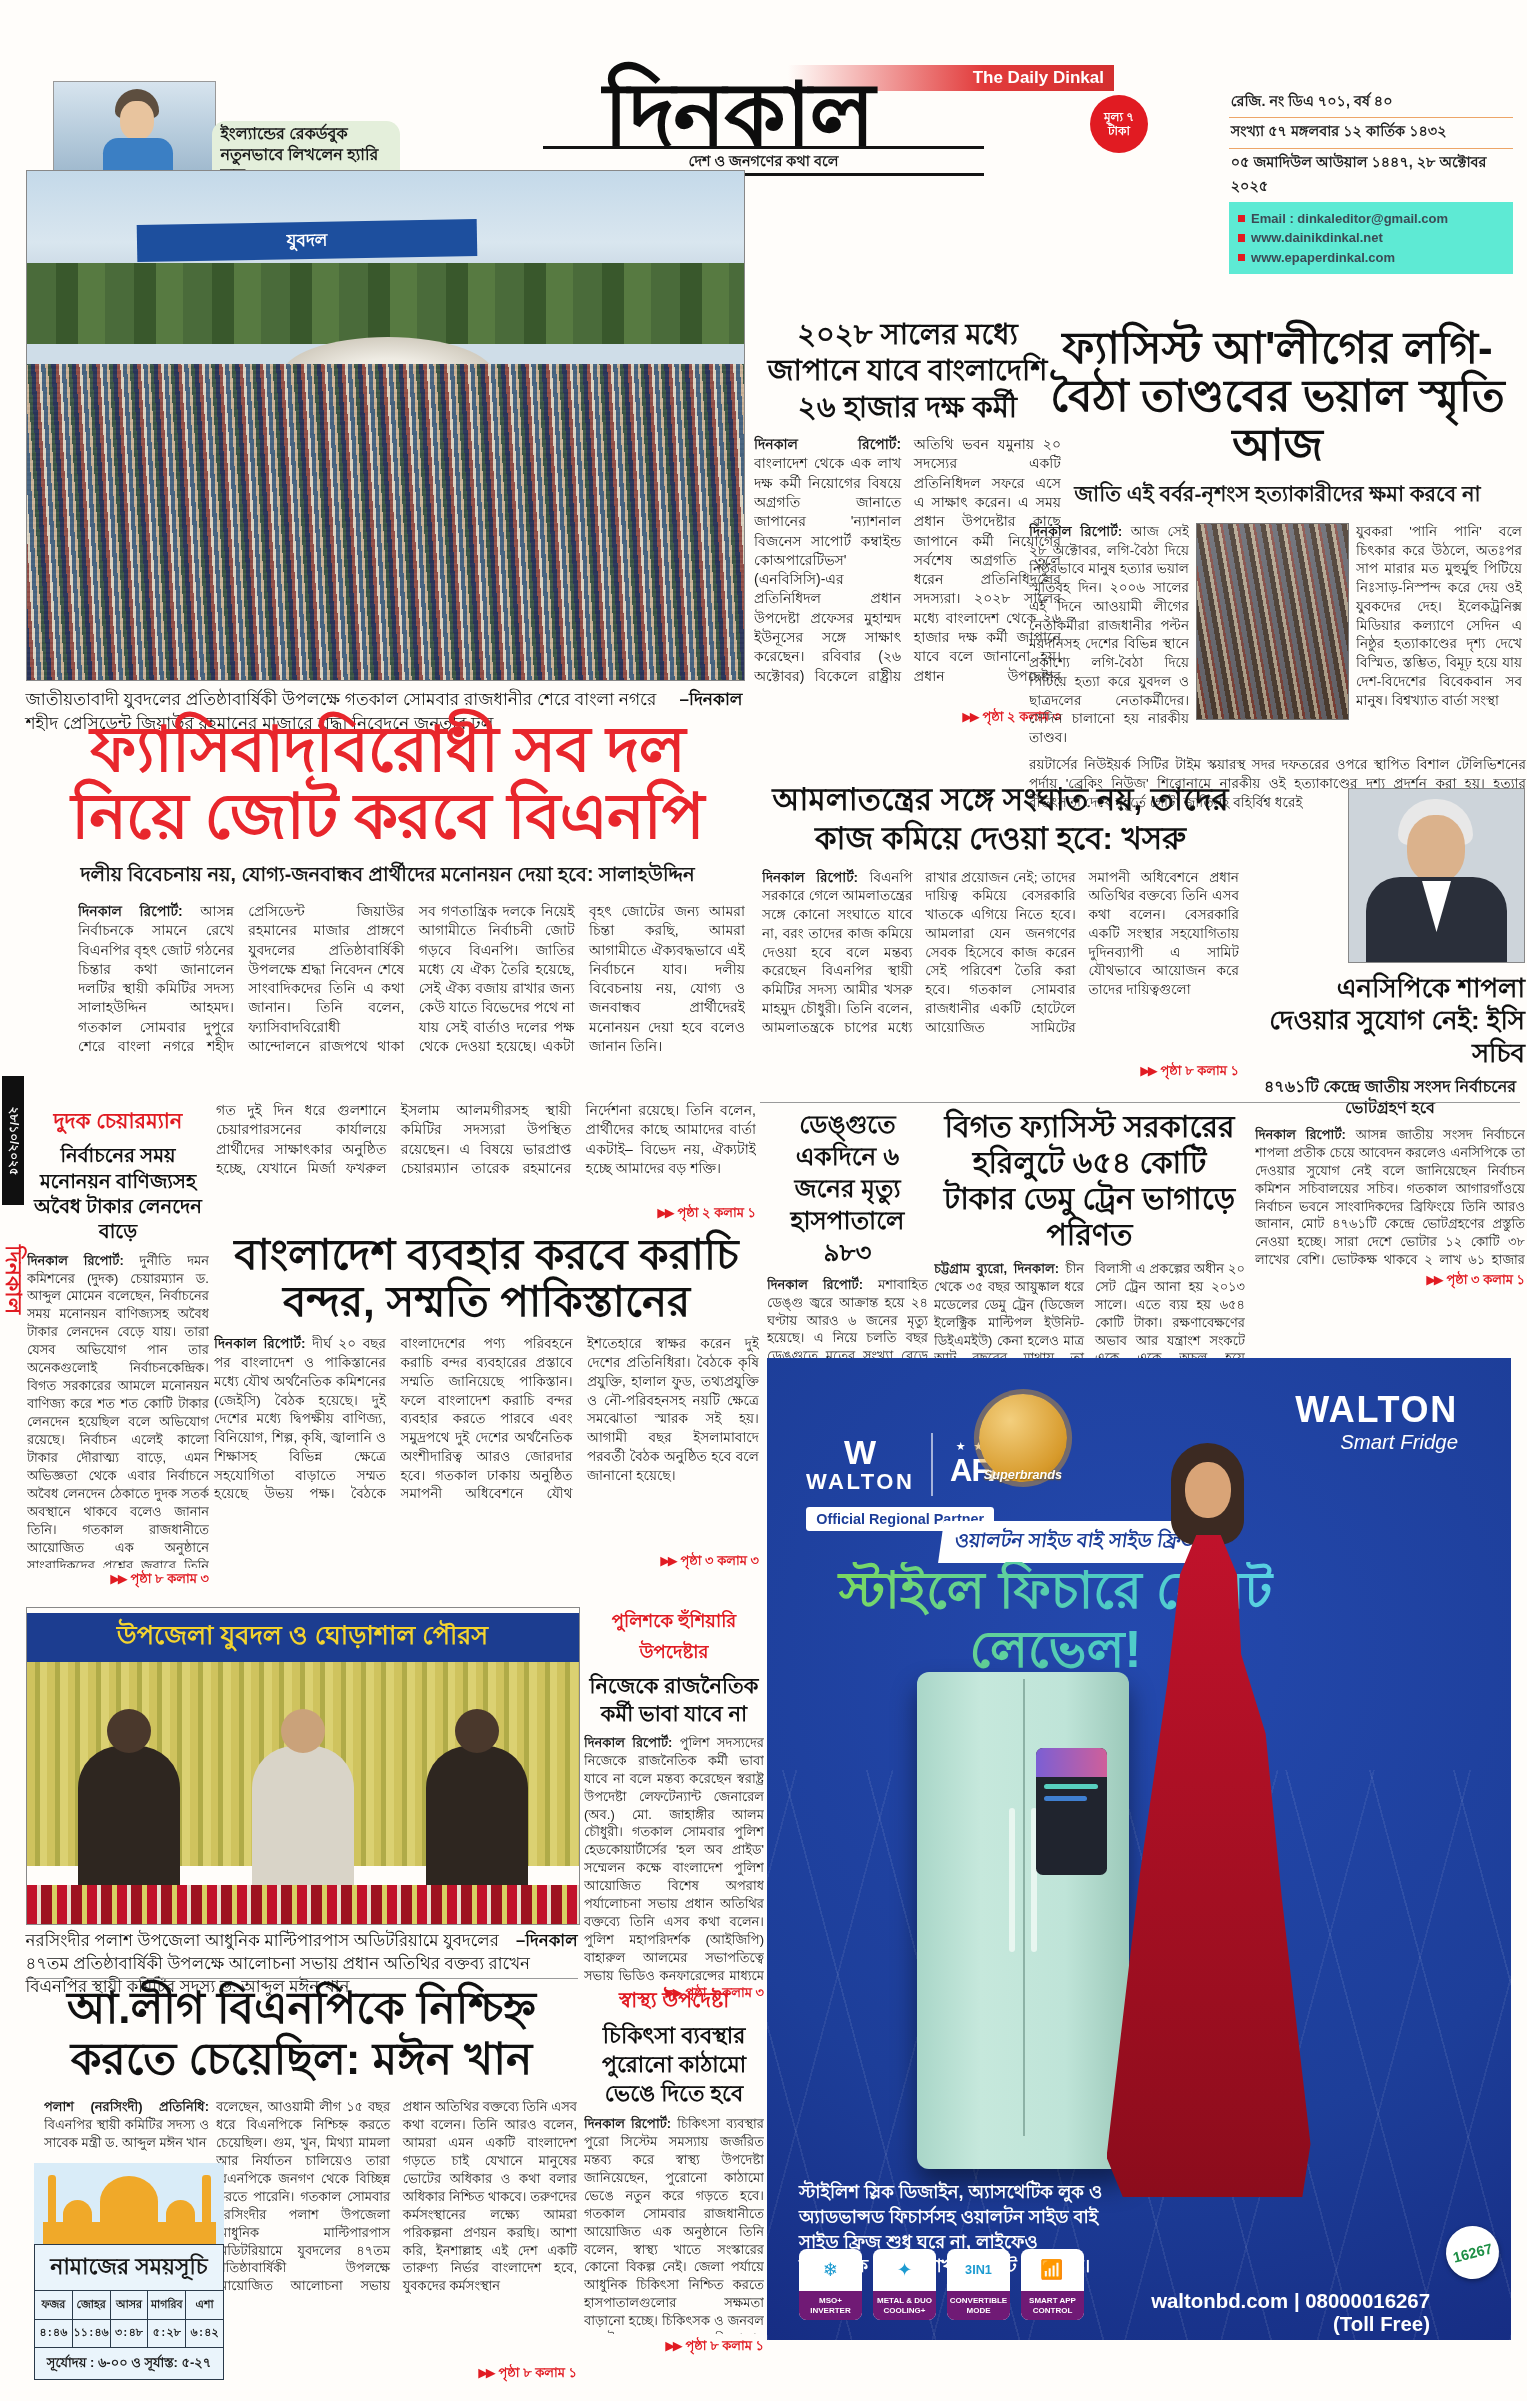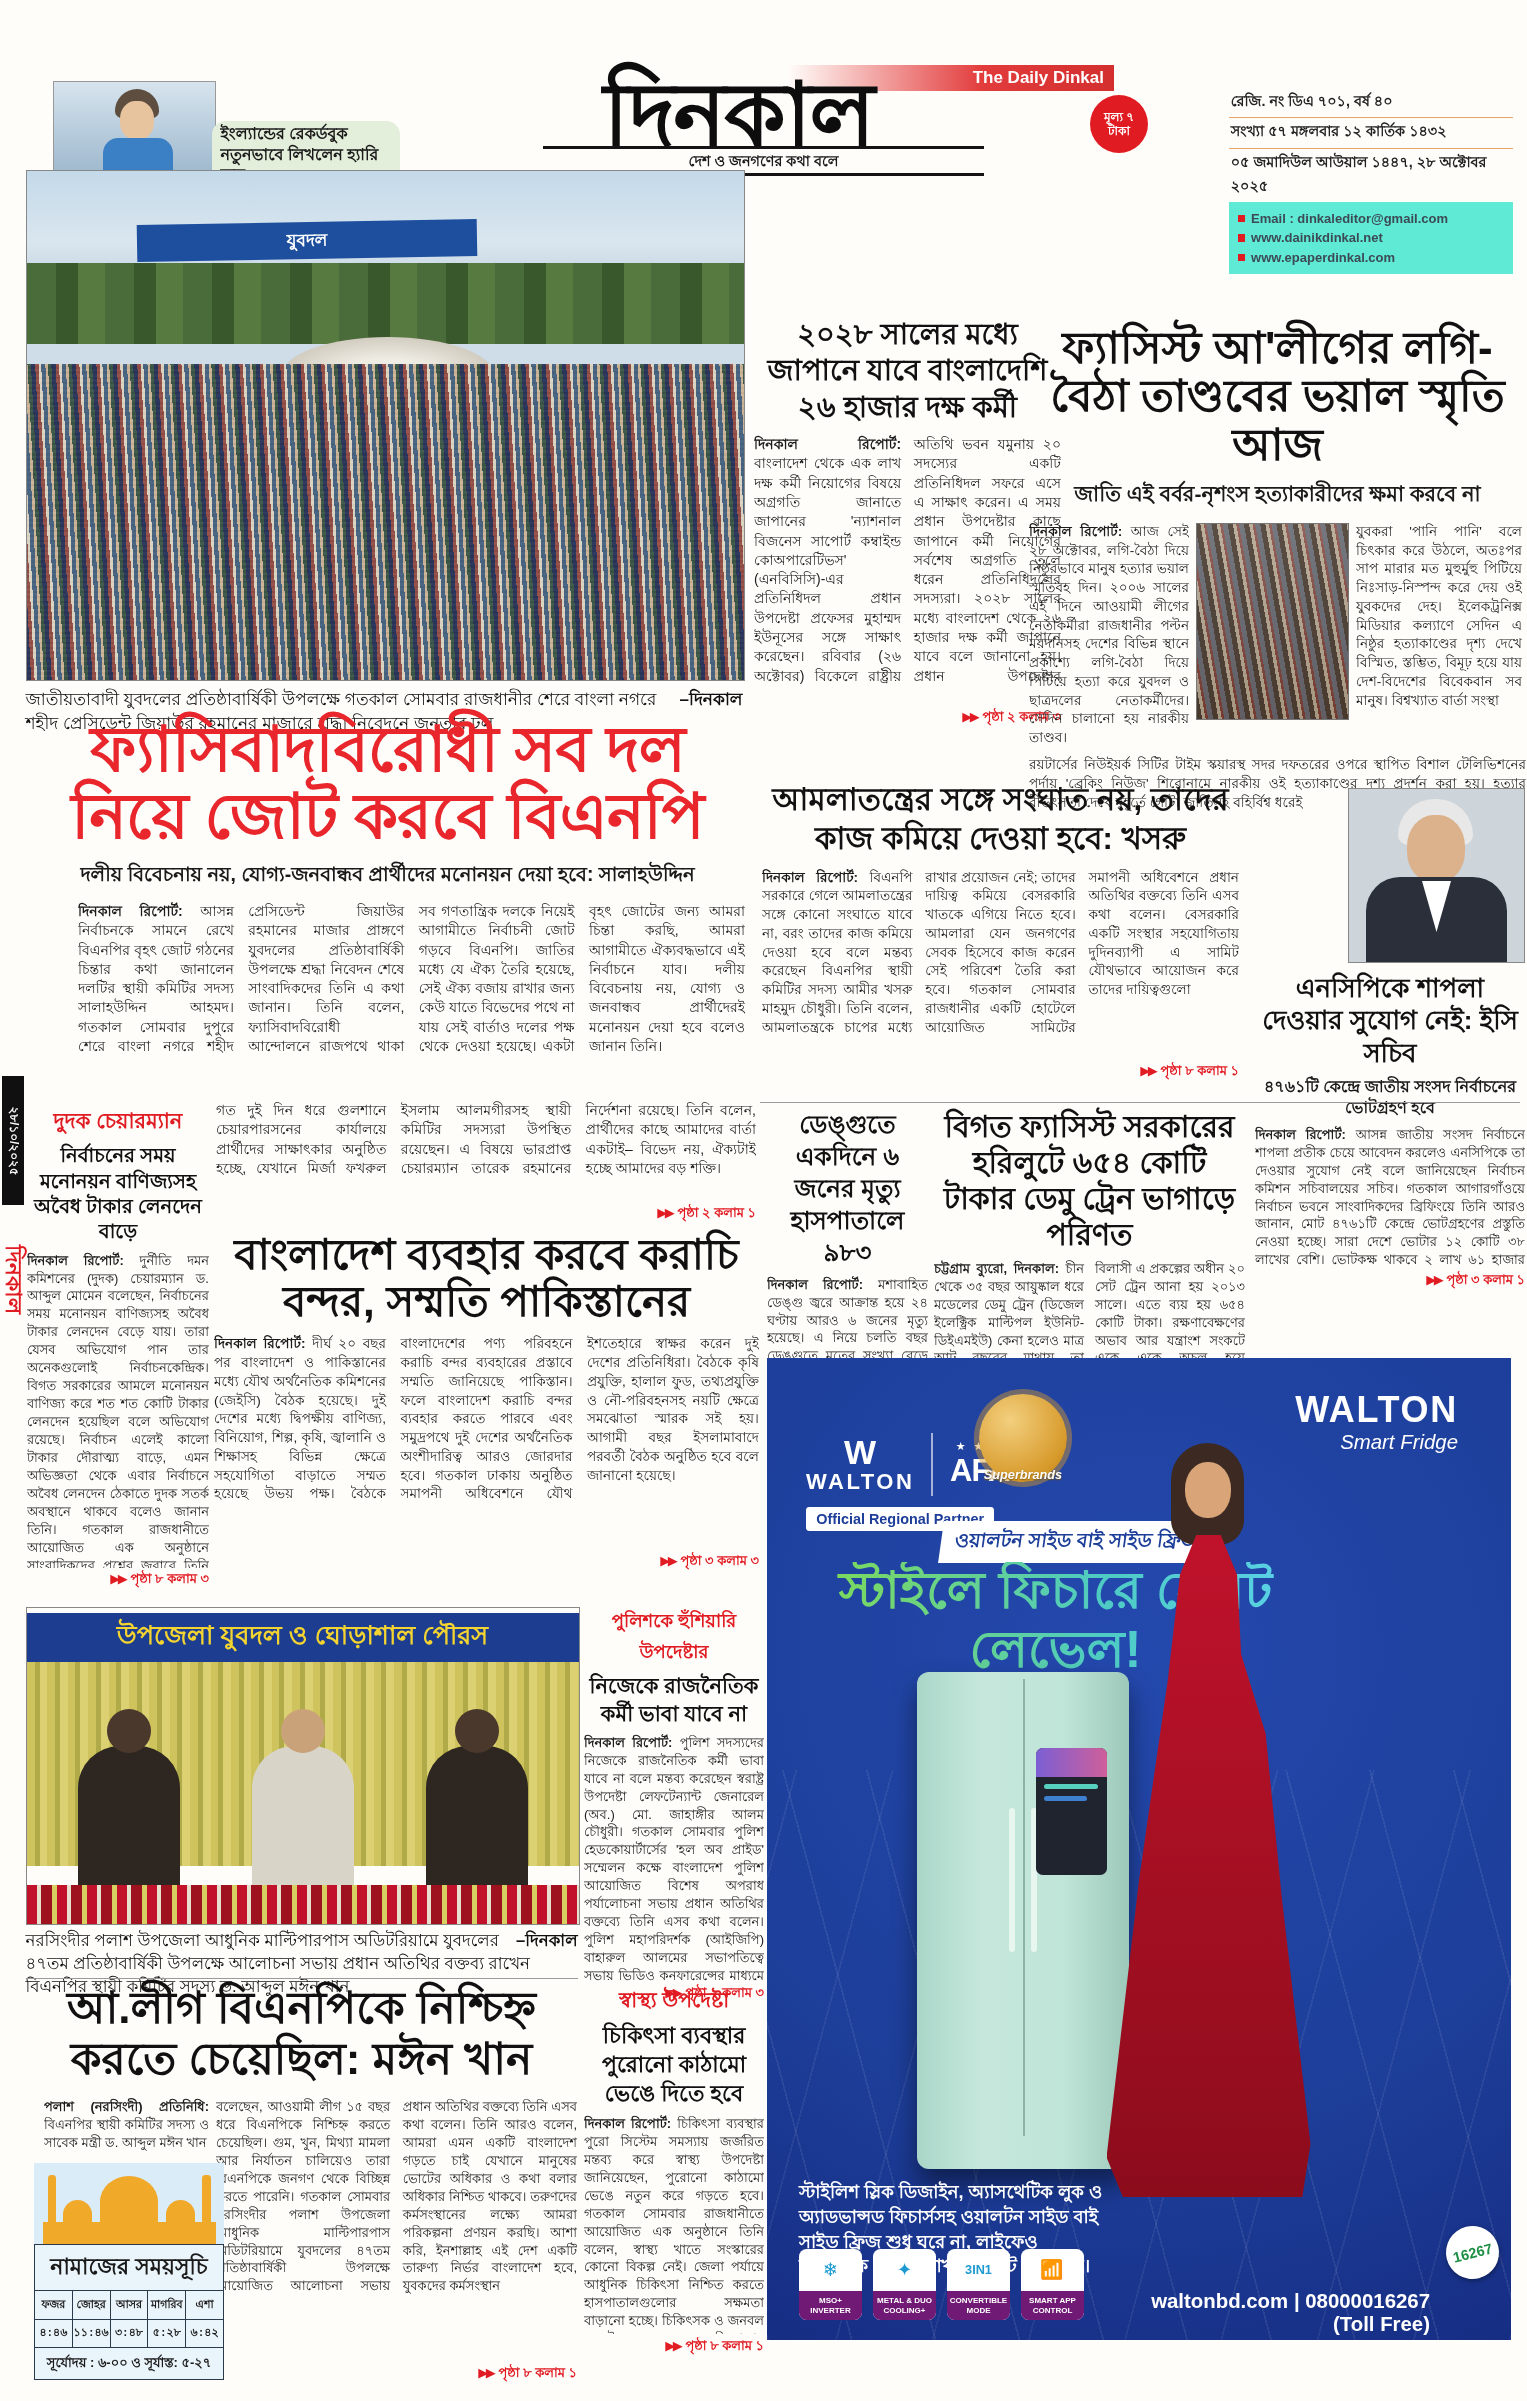--- a/index.html
+++ b/index.html
@@ -83,21 +83,21 @@
   #a-dudok .body-txt{font-size:13px;height:316px;margin-top:6.8px;}
   #a-khosru{left:762px;top:781px;width:477px;}
   #a-khosru h2{font-size:31px;line-height:1.25;}
   #a-khosru .cols{columns:3;column-gap:12.7px;height:191px;margin-top:10.2px;font-size:13.6px;}
   #a-ncp{left:1255px;top:788px;width:270px;}
   #ncp-photo{margin-left:93px;width:175px;height:173px;border:0.8px solid #888;position:relative;overflow:hidden;background:#cdd4da;}
   .np-hair{position:absolute;left:49px;top:10.2px;width:75px;height:46px;border-radius:37px 37px 10.2px 10.2px;background:#e8e8e8;}
   .np-face{position:absolute;left:58px;top:25.5px;width:58px;height:68px;border-radius:46%;background:#dbb28c;}
   .np-suit{position:absolute;left:17px;top:88px;width:141px;height:85px;border-radius:34px 34px 0 0;background:#2a2f3a;}
   .np-shirt{position:absolute;left:73px;top:92px;width:29px;height:51px;background:#fff;clip-path:polygon(0 0,100% 0,50% 100%);}
-  #a-ncp h3{font-size:26px;line-height:1.25;margin-top:8.5px;text-align:center;}
+  #a-ncp h3{font-size:26px;line-height:1.25;margin-top:8.5px;text-align:right;}
   #a-ncp .sub{font-size:16px;font-weight:bold;text-align:center;margin-top:6.8px;line-height:1.35;}
   #a-ncp .body-txt{font-size:13px;margin-top:6.8px;height:143px;}
   #a-dengue{left:767px;top:1109px;width:161px;}
   #a-dengue h3{font-size:24.6px;line-height:1.3;text-align:center;}
   #a-dengue .body-txt{font-size:13px;margin-top:6.8px;height:109px;}
   #a-demu{left:934px;top:1109px;width:311px;}
   #a-demu h3{font-size:30px;line-height:1.2;text-align:center;}
   #a-demu .cols{columns:2;column-gap:11px;height:127px;margin-top:6.8px;font-size:13px;}
   #a-karachi{left:214px;top:1231px;width:545px;}
   #a-karachi h1{font-size:42px;line-height:1.12;}

